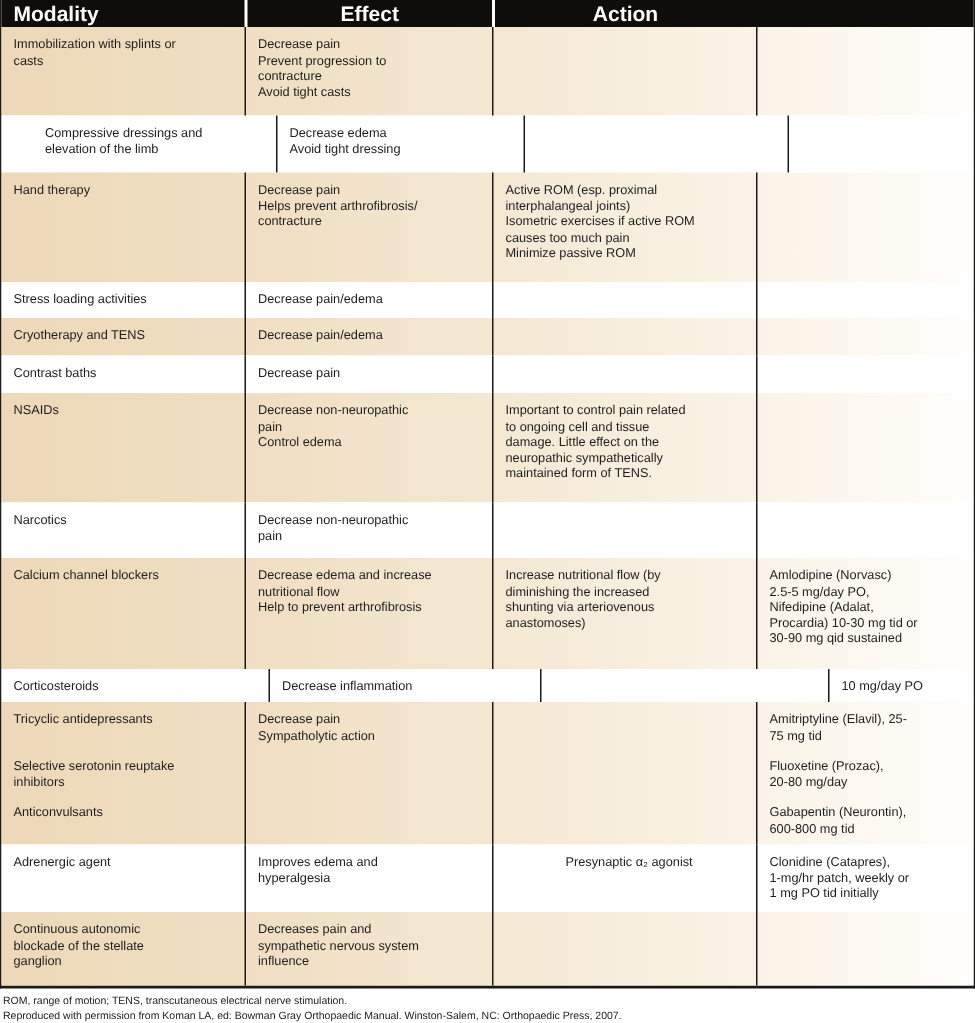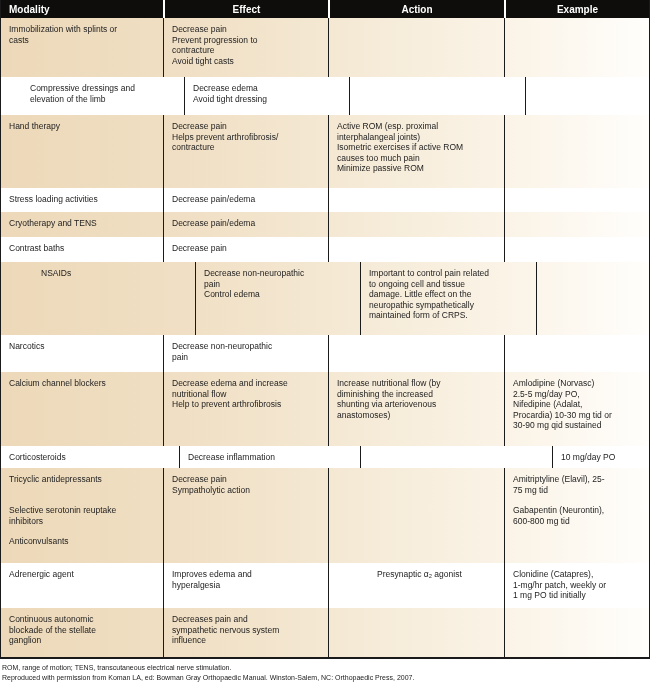--- a/index.html
+++ b/index.html
@@ -22,21 +22,21 @@
     border-bottom: 2px solid #1a1a1a;
   }
   .hdr-row {
     display: flex;
     background: #0e0d0b;
     height: 18px;
   }
   .hcell {
     box-sizing: border-box;
     color: #ffffff;
-    font-size: 10px;
+    font-size: 14px;
     font-weight: bold;
     display: flex;
     align-items: center;
     justify-content: center;
     height: 100%;
   }
   .hcell.first {
     justify-content: flex-start;
     padding-left: 8px;
   }
@@ -72,21 +72,20 @@
 </style>
 </head>
 <body>
 
 <div id="page">
   <div class="table-outer">
     <div class="hdr-row">
       <div class="hcell first" style="flex: 0 0 162px;">Modality</div>
       <div class="hcell" style="flex: 0 0 165px;">Effect</div>
       <div class="hcell" style="flex: 0 0 176px;">Action</div>
-      <div class="hcell" style="flex: 1 1 auto;">Example</div>
     </div>
     <div id="table-body">
         <div class="row tan" style="min-height: 59px;">
           <div class="cell" style="flex: 0 0 162px;">
             <div class="entry">Immobilization with splints or
 casts</div>
           </div>
           <div class="cell" style="flex: 0 0 165px;">
             <div class="entry">Decrease pain
 Prevent progression to
@@ -149,35 +148,35 @@
         <div class="row white" style="min-height: 25px;">
           <div class="cell" style="flex: 0 0 162px;">
             <div class="entry">Contrast baths</div>
           </div>
           <div class="cell" style="flex: 0 0 165px;">
             <div class="entry">Decrease pain</div>
           </div>
           <div class="cell" style="flex: 0 0 176px;"></div>
           <div class="cell" style="flex: 1 1 auto;"></div>
         </div>
-        <div class="row tan" style="min-height: 73px; padding-left: 32px;">
+        <div class="row tan" style="min-height: 73px;">
           <div class="cell" style="flex: 0 0 162px;">
             <div class="entry">NSAIDs</div>
           </div>
           <div class="cell" style="flex: 0 0 165px;">
             <div class="entry">Decrease non-neuropathic
 pain
 Control edema</div>
           </div>
           <div class="cell" style="flex: 0 0 176px;">
             <div class="entry">Important to control pain related
 to ongoing cell and tissue
 damage. Little effect on the
 neuropathic sympathetically
-maintained form of CRPS.</div>
+maintained form of TENS.</div>
           </div>
           <div class="cell" style="flex: 1 1 auto;"></div>
         </div>
         <div class="row white" style="min-height: 37px;">
           <div class="cell" style="flex: 0 0 162px;">
             <div class="entry">Narcotics</div>
           </div>
           <div class="cell" style="flex: 0 0 165px;">
             <div class="entry">Decrease non-neuropathic
 pain</div>
@@ -228,20 +227,22 @@
             <div class="entry">Anticonvulsants</div>
           </div>
           <div class="cell" style="flex: 0 0 165px;">
             <div class="entry">Decrease pain
 Sympatholytic action</div>
           </div>
           <div class="cell" style="flex: 0 0 176px;"></div>
           <div class="cell" style="flex: 1 1 auto;">
             <div class="entry">Amitriptyline (Elavil), 25-
 75 mg tid</div>
+            <div class="entry">Fluoxetine (Prozac),
+20-80 mg/day</div>
             <div class="entry">Gabapentin (Neurontin),
 600-800 mg tid</div>
           </div>
         </div>
         <div class="row white" style="min-height: 45px;">
           <div class="cell" style="flex: 0 0 162px;">
             <div class="entry">Adrenergic agent</div>
           </div>
           <div class="cell" style="flex: 0 0 165px;">
             <div class="entry">Improves edema and

